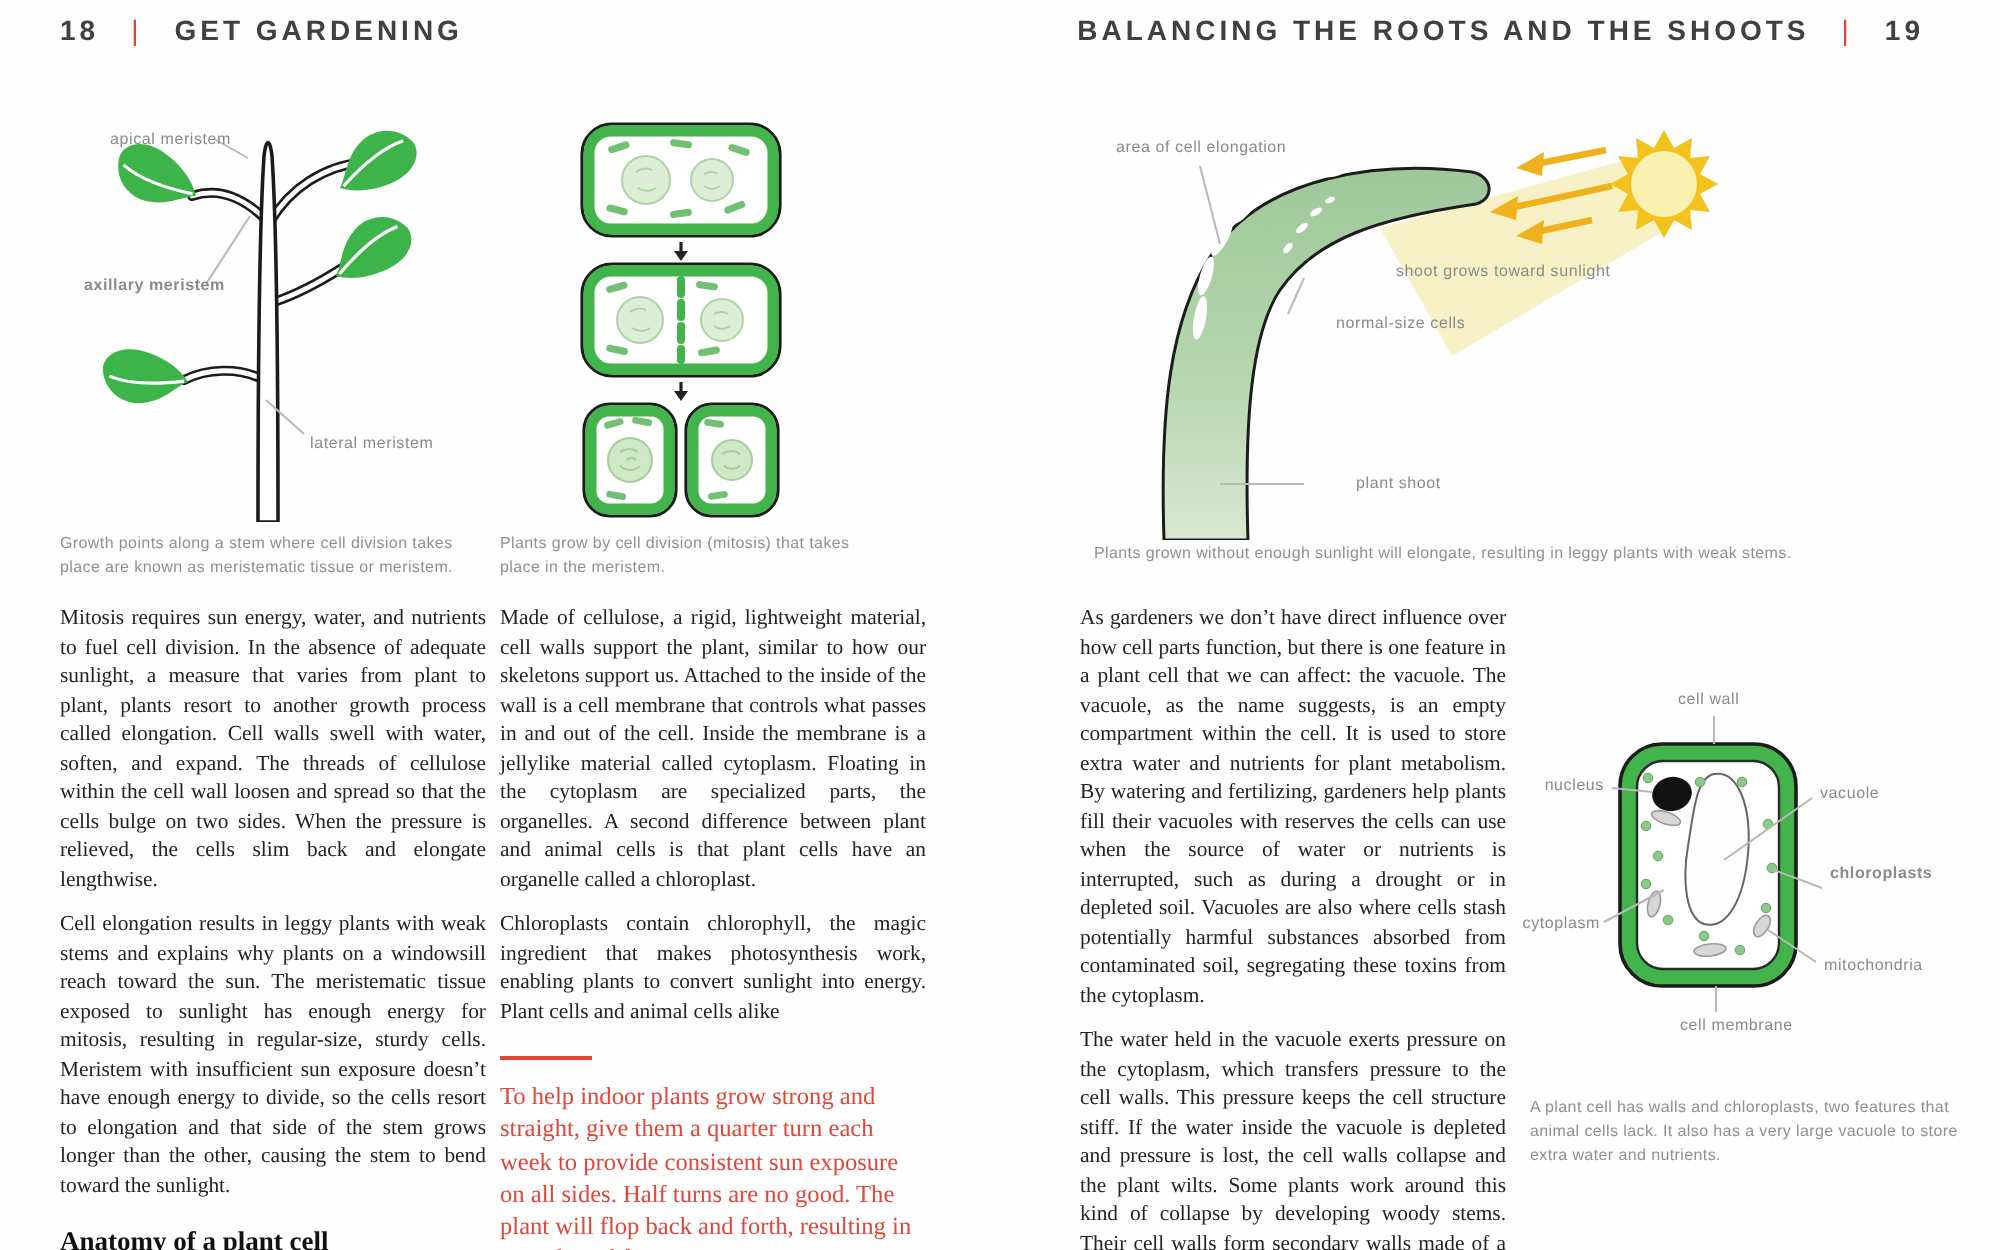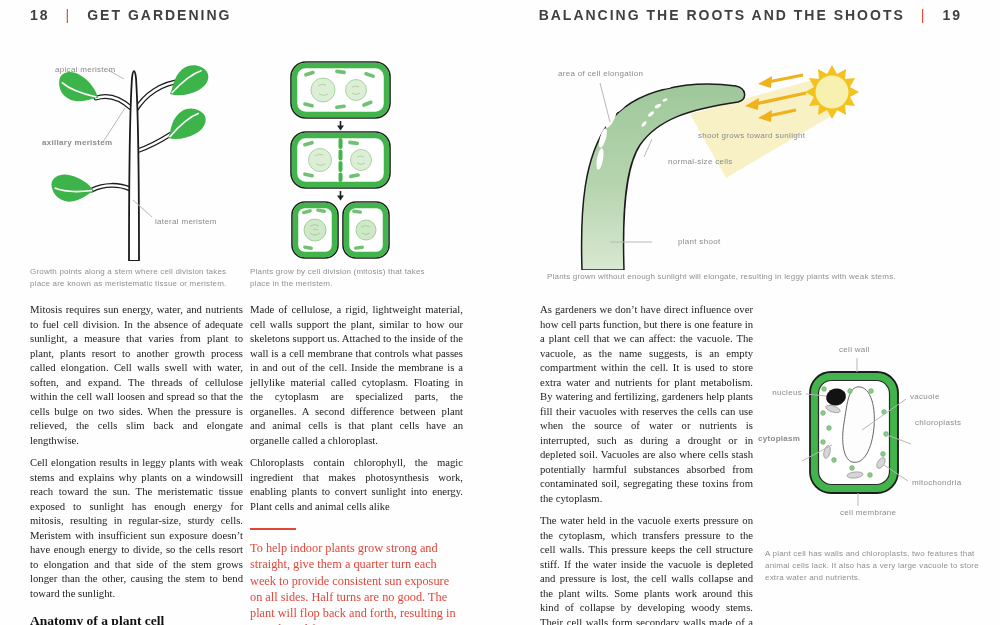--- a/index.html
+++ b/index.html
@@ -264,17 +264,17 @@
     <line x1="146" y1="64" x2="102" y2="95"></line>
     <line x1="151" y1="109" x2="127" y2="100"></line>
     <line x1="42" y1="126" x2="72" y2="110"></line>
     <line x1="148" y1="146" x2="124" y2="130"></line>
     <line x1="98" y1="158" x2="98" y2="171"></line>
   </g>
 </svg>
 <span class="abs dlabel" style="left:839px;top:345px;">cell wall</span>
 <span class="abs dlabel" style="left:760px;top:388px;width:42px;text-align:right;">nucleus</span>
 <span class="abs dlabel" style="left:910px;top:392px;">vacuole</span>
-<span class="abs dlabel" style="left:915px;top:418px;">chloroplasts</span>
-<span class="abs dlabel" style="left:758px;top:434px;width:42px;text-align:right;font-weight:bold;">cytoplasm</span>
+<span class="abs dlabel" style="left:915px;top:432px;font-weight:bold;">chloroplasts</span>
+<span class="abs dlabel" style="left:758px;top:457px;width:42px;text-align:right;">cytoplasm</span>
 <span class="abs dlabel" style="left:912px;top:478px;">mitochondria</span>
 <span class="abs dlabel" style="left:840px;top:508px;">cell membrane</span>
 <div class="abs caption" style="left:765px;top:548px;width:225px;">A plant cell has walls and chloroplasts, two features that animal cells lack. It also has a very large vacuole to store extra water and nutrients.</div>
 
 </body></html>

